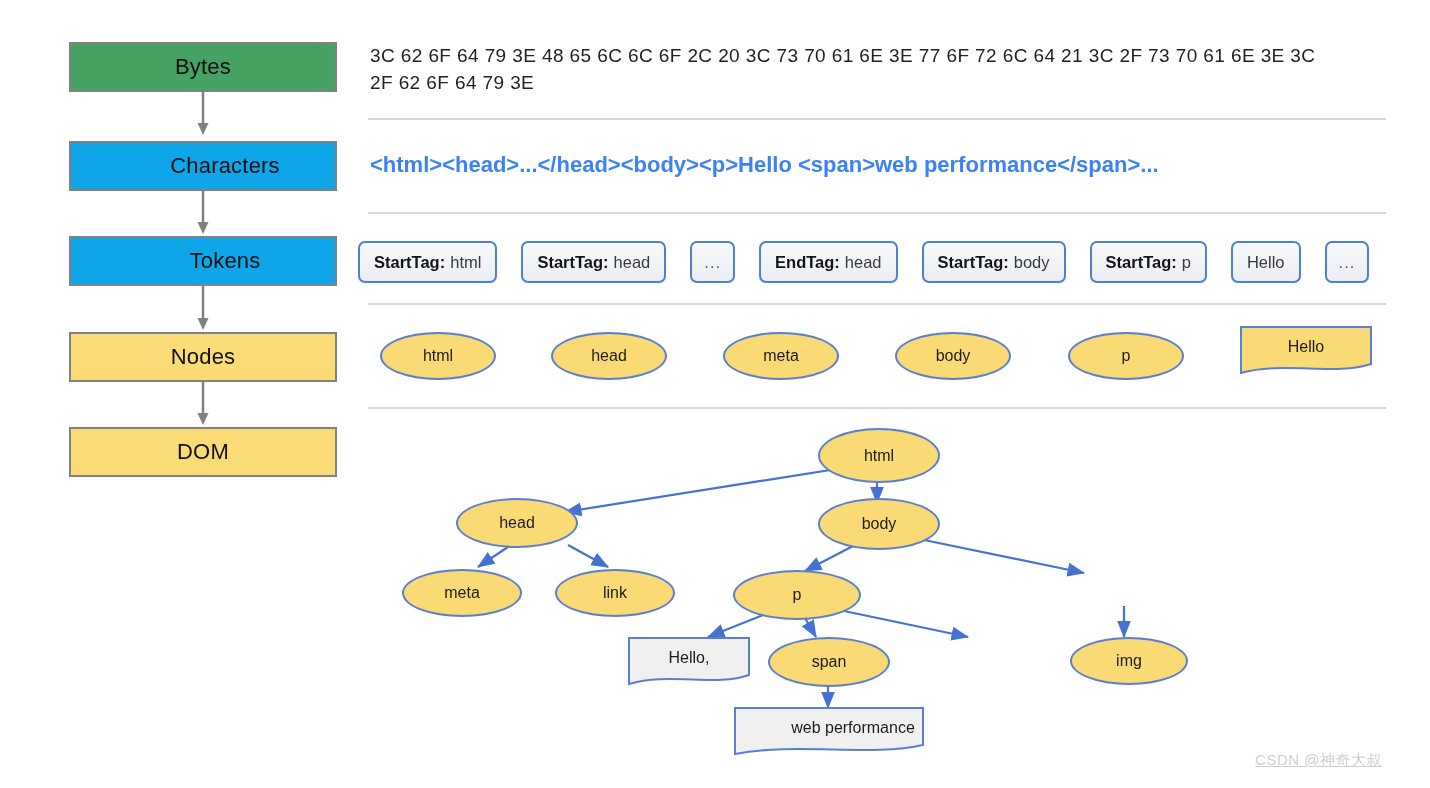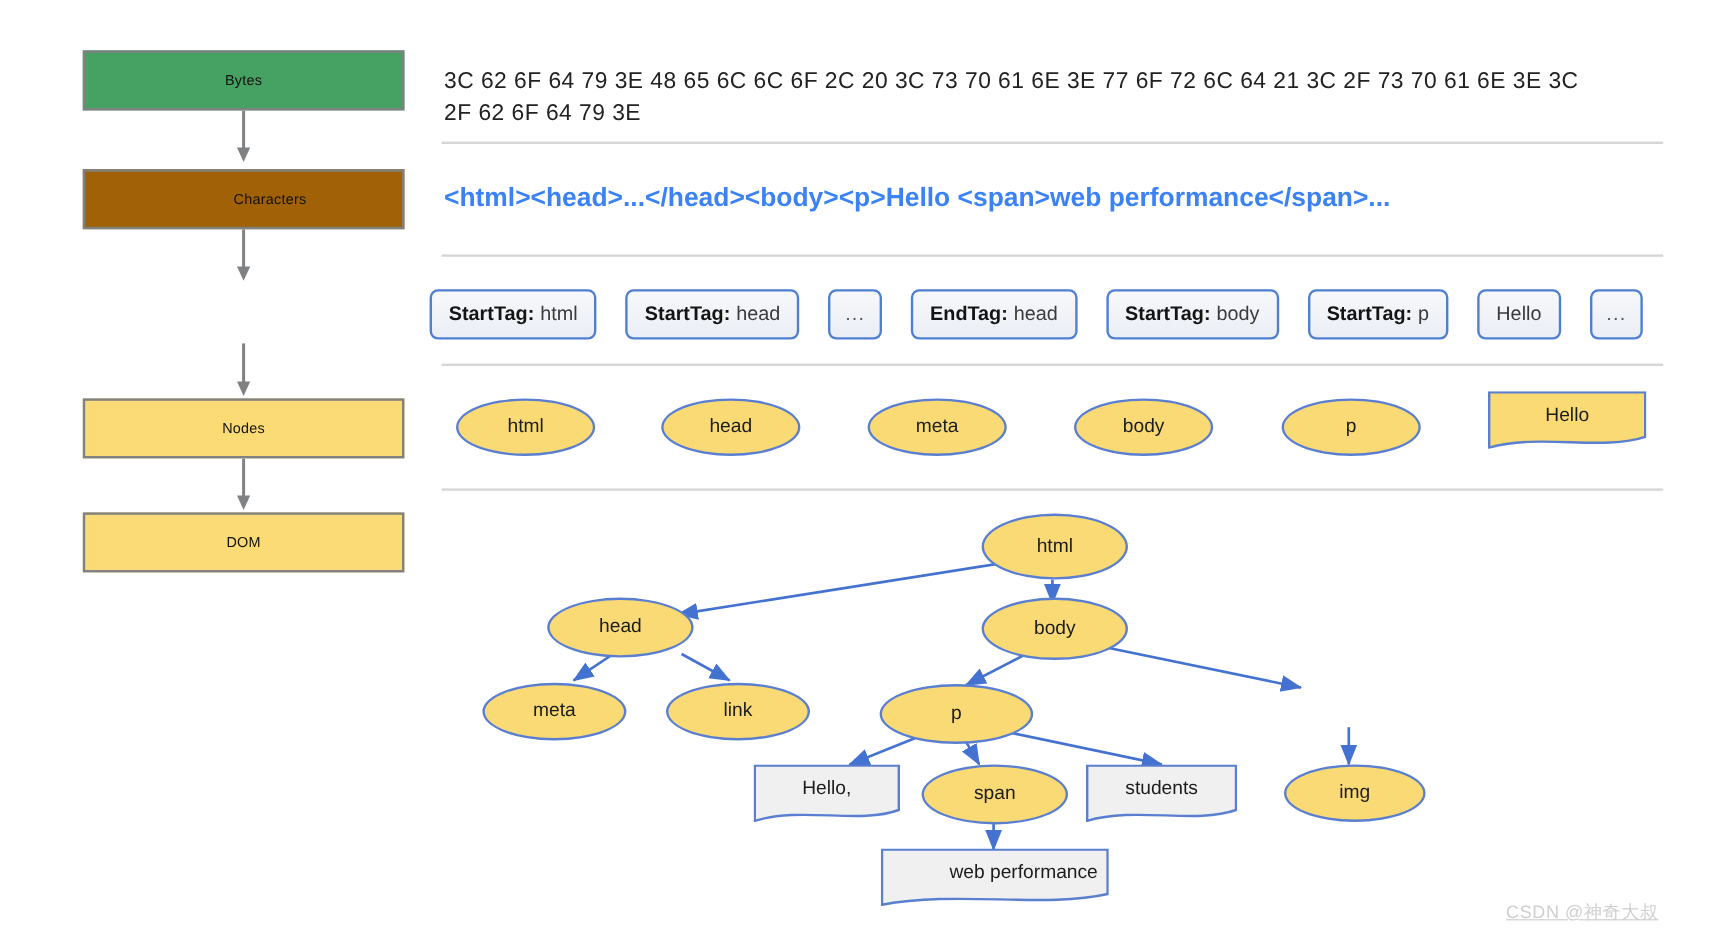--- a/index.html
+++ b/index.html
@@ -27,26 +27,26 @@
   .stage {
     position: absolute;
     left: 0;
     width: 268px;
     height: 50px;
     box-sizing: border-box;
     border: 2px solid #7f8183;
     display: flex;
     align-items: center;
     justify-content: center;
-    font-size: 12px;
+    font-size: 22px;
     color: #111;
     letter-spacing: .2px;
   }
   .stage.green  { background: #45a263; }
-  .stage.blue   { background: #a16207; padding-left: 44px; }
+  .stage.blue   { background: #0ea5e9; padding-left: 44px; }
   .stage.yellow { background: #fadb75; }
 
   .stage-arrow {
     position: absolute;
     left: 127px;
     width: 14px;
   }
   .stage-arrow svg { display: block; }
 
   
@@ -68,21 +68,20 @@
   
   #bytes-text {
     position: absolute;
     left: 2px;
     top: 42px;
     width: 960px;
     font-size: 19px;
     line-height: 27px;
     color: #222;
     letter-spacing: .4px;
-    margin-top: 12px;
   }
 
   
   #chars-text {
     position: absolute;
     left: 2px;
     top: 152px;
     font-size: 22px;
     font-weight: bold;
     color: #3b82f6;
@@ -210,20 +209,23 @@
   <div class="stage blue" style="top:99px">
     <span>Characters</span>
   </div>
   <div class="stage-arrow" style="top:149px;height:45px">
     <svg width="14" height="45" viewBox="0 0 14 45">
         <line x1="7" y1="0" x2="7" y2="33" stroke="#7f8183" stroke-width="2.5"></line>
         <polygon points="7,43 1.5,31 12.5,31" fill="#7f8183"></polygon>
       </svg>
   </div>
 
+  <div class="stage blue" style="top:194px">
+    <span>Tokens</span>
+  </div>
   <div class="stage-arrow" style="top:244px;height:46px">
     <svg width="14" height="46" viewBox="0 0 14 46">
         <line x1="7" y1="0" x2="7" y2="34" stroke="#7f8183" stroke-width="2.5"></line>
         <polygon points="7,44 1.5,32 12.5,32" fill="#7f8183"></polygon>
       </svg>
   </div>
 
   <div class="stage yellow" style="top:290px">
     <span>Nodes</span>
   </div>
@@ -350,26 +352,20 @@
       </div>
       <div class="tnode note" style="left: 260px; top: 222px; width: 122px; height: 48px;">
         <svg width="122" height="48" viewBox="0 0 122 48">
           <path d="M1,1 L121,1 L121,38 C87.84,50 40.260000000000005,35 1,47 Z" fill="#f0f0f0" stroke="#5b7fd0" stroke-width="2"></path>
         </svg>
         <span class="note-label">Hello,</span>
       </div>
       <div class="tnode ellipse" style="left: 400px; top: 222px; width: 122px; height: 50px;">
         <span>span</span>
       </div>
-      <div class="tnode note" style="left: 537px; top: 222px; width: 126px; height: 48px;">
-        <svg width="126" height="48" viewBox="0 0 126 48">
-          <path d="M1,1 L125,1 L125,38 C90.72,50 41.580000000000005,35 1,47 Z" fill="#f0f0f0" stroke="#5b7fd0" stroke-width="2"></path>
-        </svg>
-        <span class="note-label">students</span>
-      </div>
       <div class="tnode ellipse" style="left: 702px; top: 222px; width: 118px; height: 48px;">
         <span>img</span>
       </div>
       <div class="tnode note" style="left: 366px; top: 292px; width: 206px; height: 48px; padding-left: 32px;">
         <svg width="190" height="48" viewBox="0 0 190 48">
           <path d="M1,1 L189,1 L189,38 C136.79999999999998,50 62.7,35 1,47 Z" fill="#f0f0f0" stroke="#5b7fd0" stroke-width="2"></path>
         </svg>
         <span class="note-label">web performance</span>
       </div>
     </div>

